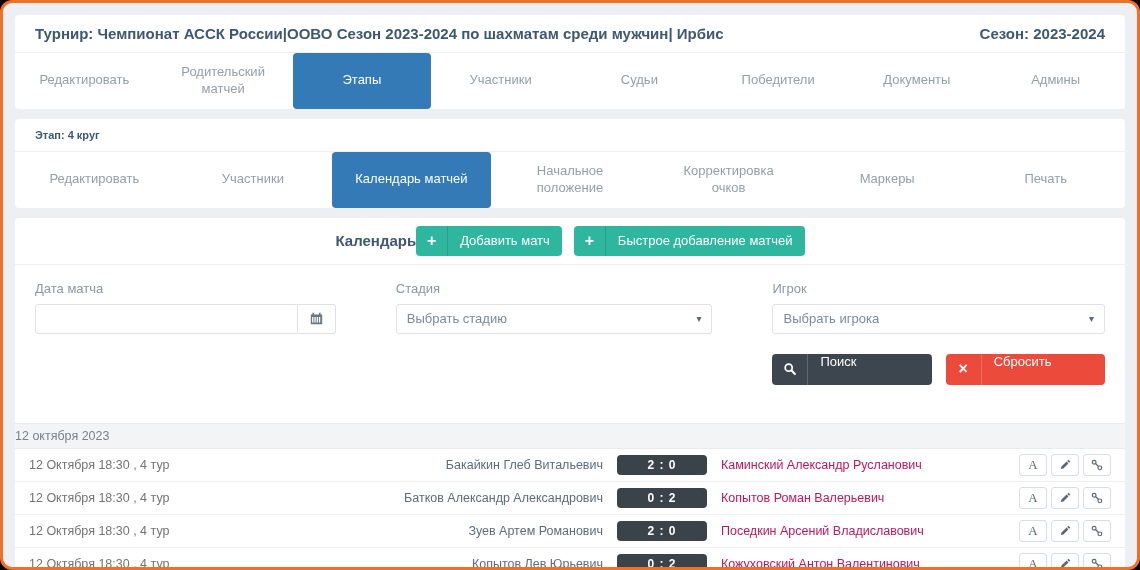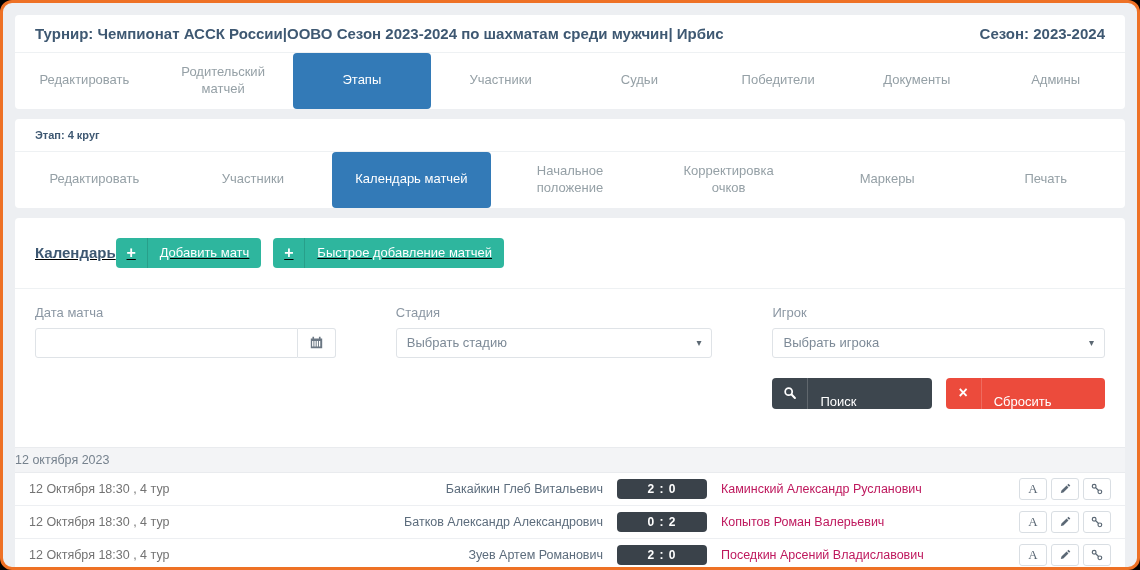--- a/index.html
+++ b/index.html
@@ -18,22 +18,22 @@
   .tab  { flex:1; display:flex; align-items:center; justify-content:center; text-align:center;
           color:#95a0a6; font-size:13px; padding:11px 20px; cursor:pointer; line-height:1.3; }
   .tab.active { background:#337ab7; color:#fff; border-radius:4px; }
   .tabs2 { min-height:54px; }
 
   
   .s-header { padding:10px 20px; border-bottom:1px solid #eef1f3; }
   .s-title  { font-size:11px; font-weight:bold; color:#3e5872; }
 
   
-  .cal-header { display:flex; justify-content:flex-start; align-items:center;
-                padding:20px 20px; border-bottom:1px solid #eef1f3;text-decoration:underline; }
+  .cal-header { display:flex; justify-content:center; align-items:center;
+                padding:8px 20px; border-bottom:1px solid #eef1f3; }
   .cal-title { font-size:15px; font-weight:bold; color:#3e5872; }
   .hdr-btns { display:flex; gap:12px; }
   .btn-teal { display:flex; align-items:center; background:#2eb69e; color:#fff; border:none;
               border-radius:4px; font-size:13px; height:30px; cursor:pointer;
               font-family:inherit; padding:0; }
   .btn-teal .ic { display:flex; align-items:center; justify-content:center; width:32px;
                   font-size:16px; font-weight:bold; border-right:1px solid rgba(0,0,0,.12);
                   align-self:stretch; }
   .btn-teal .lb { padding:0 12px; }
 
@@ -44,21 +44,21 @@
   .in-text { flex:1; height:30px; border:1px solid #dfe3e7; border-radius:3px 0 0 3px;
              background:#fff; outline:none; padding:0 8px; font-family:inherit; font-size:13px; }
   .in-addon { width:38px; height:30px; border:1px solid #dfe3e7; border-left:none;
               border-radius:0 3px 3px 0; display:flex; align-items:center; justify-content:center;
               background:#fff; cursor:pointer; }
   .sel { height:30px; border:1px solid #dfe3e7; border-radius:3px; background:#fff;
          display:flex; align-items:center; justify-content:space-between; padding:0 10px;
          font-size:13px; color:#7d8a97; cursor:pointer; }
   .sel .caret { color:#5c6873; font-size:10px; }
   .fbtn-row { grid-column:3; display:flex; gap:14px; margin-top:20px; }
-  .btn-dark, .btn-red { flex:1; display:flex; align-items:flex-end; border:none; border-radius:4px;
+  .btn-dark, .btn-red { flex:1; display:flex; align-items:flex-start; border:none; border-radius:4px;
                         color:#fff; font-size:13px; height:31px; cursor:pointer;
                         font-family:inherit; padding:0; }
   .btn-dark { background:#3d464e; }
   .btn-red  { background:#ec4b3c; }
   .btn-dark .ic, .btn-red .ic { display:flex; align-items:center; justify-content:center;
       width:36px; align-self:stretch; border-right:1px solid rgba(255,255,255,.18);
       font-size:16px; font-weight:bold; }
   .btn-dark .lb, .btn-red .lb { padding:0 12px; }
 
   .date-sep { margin-top:18px; background:#f3f4f6; border-top:1px solid #e9ebee;

